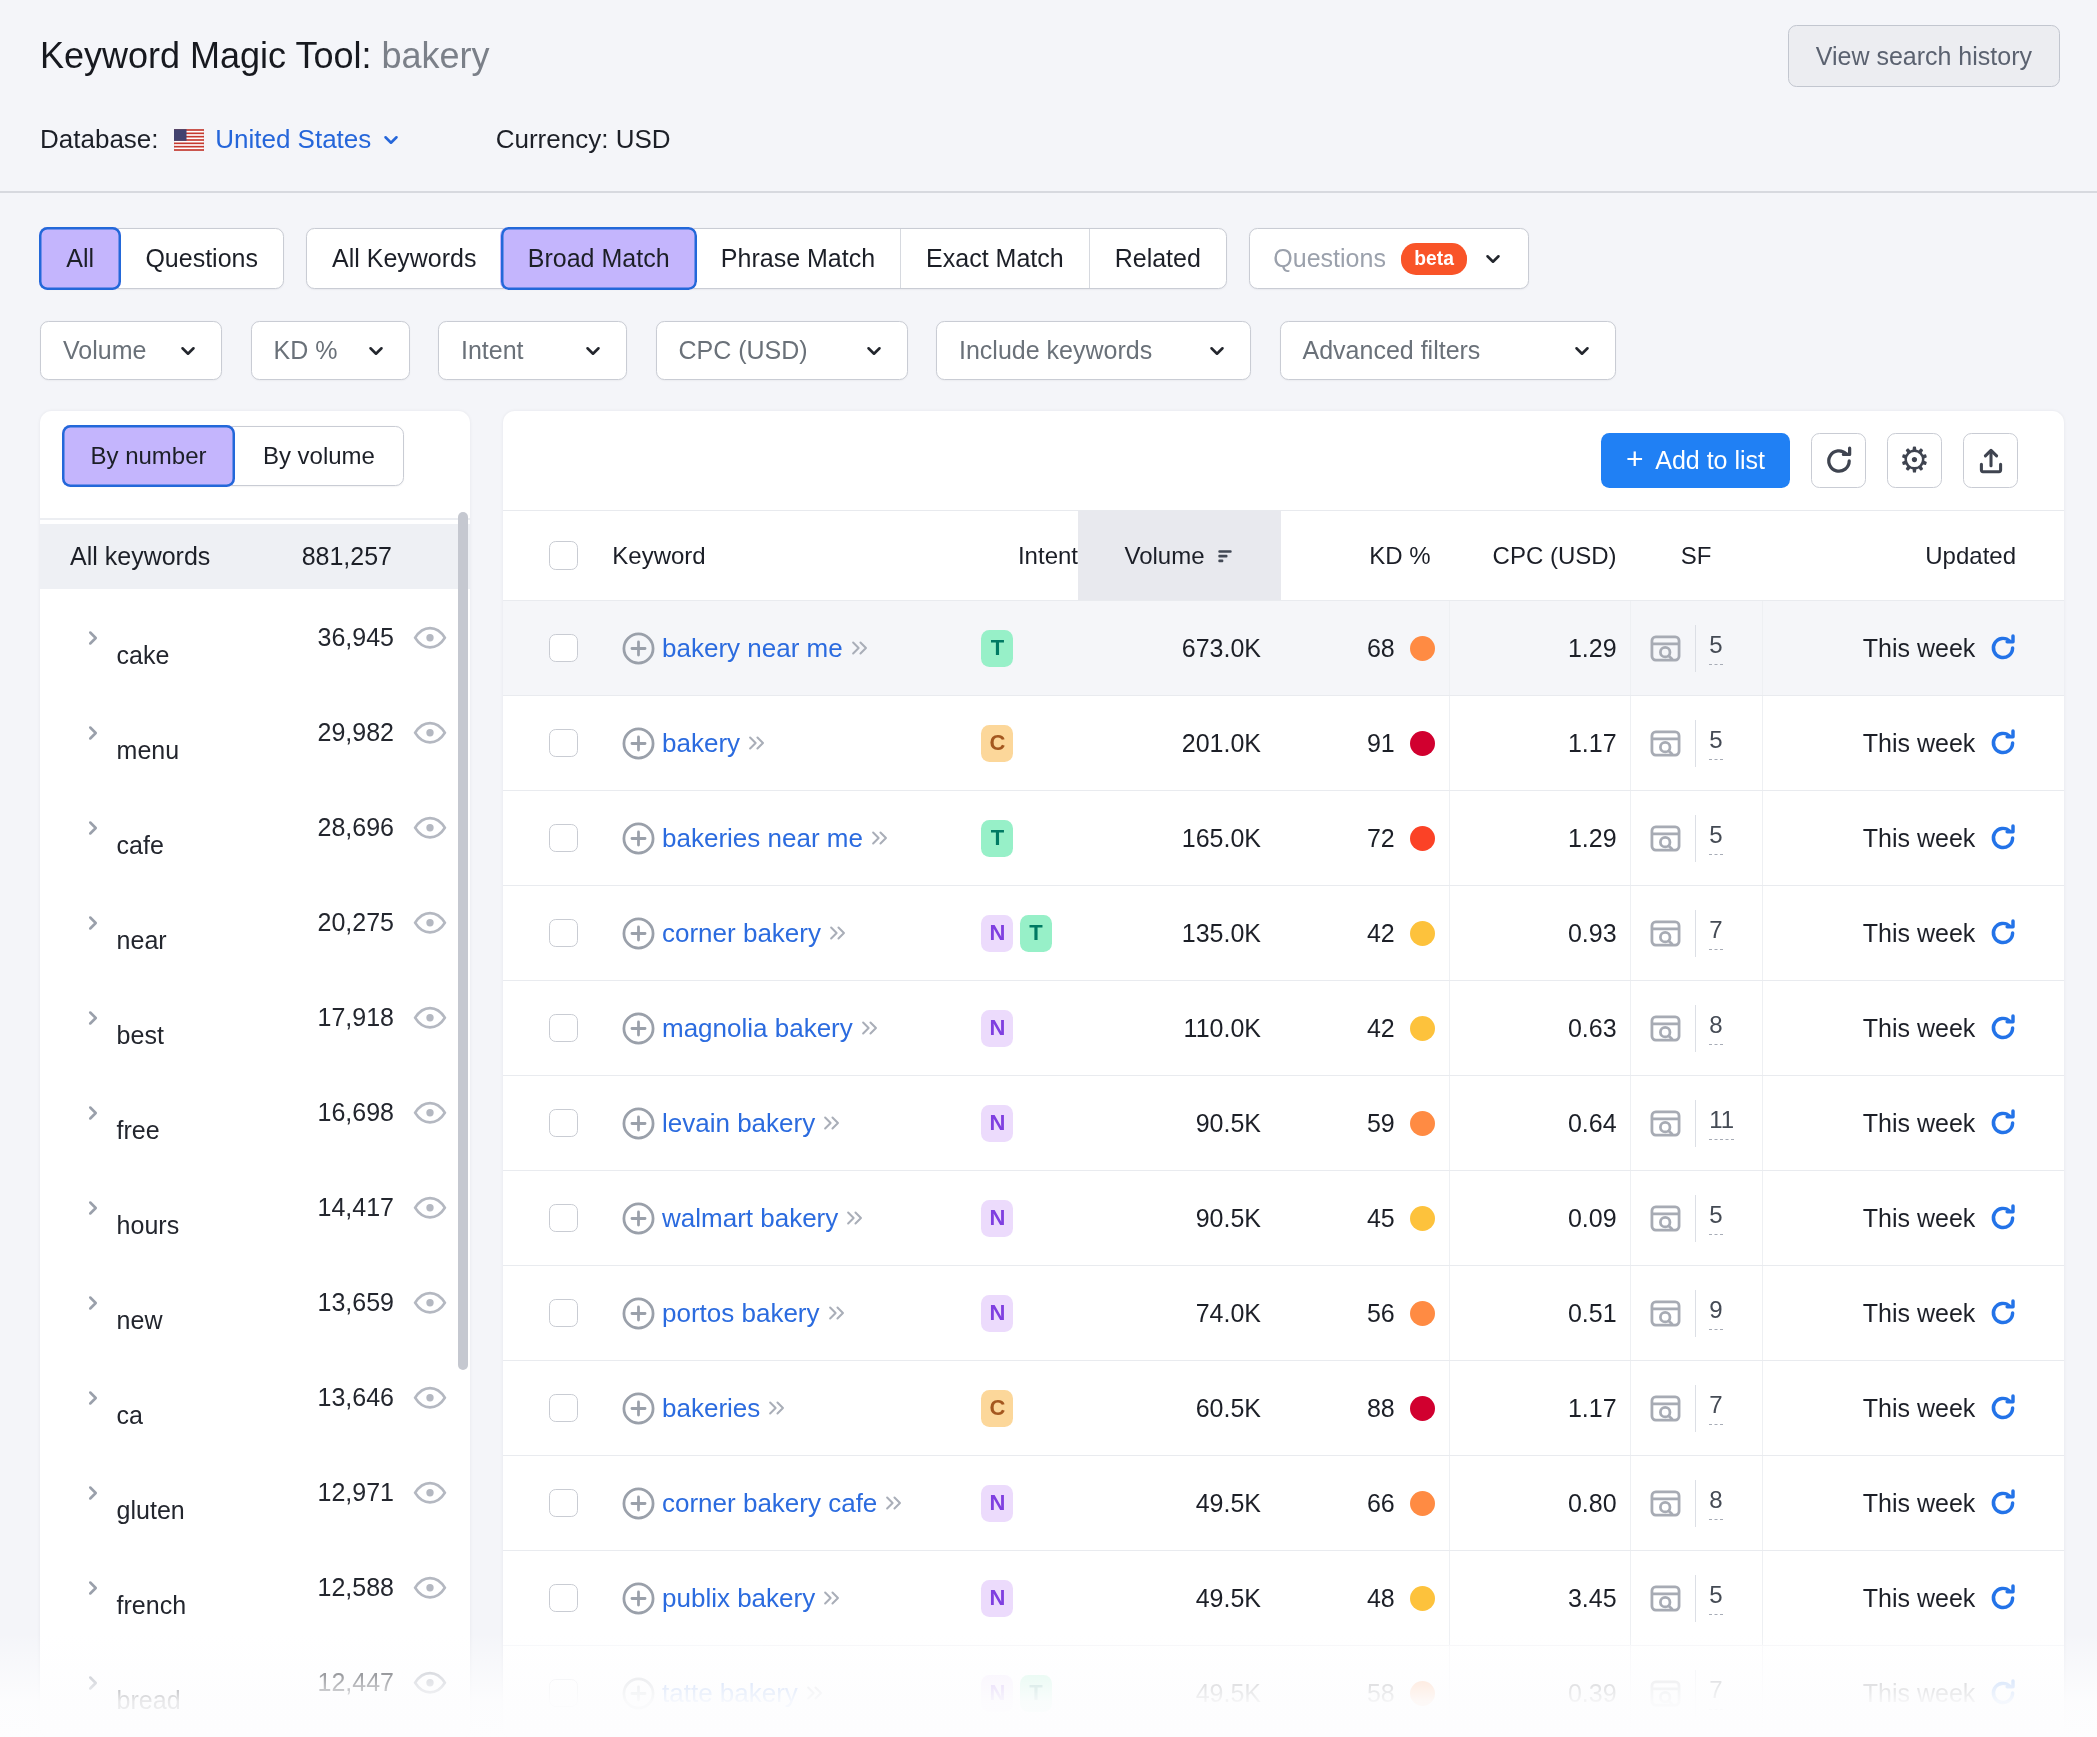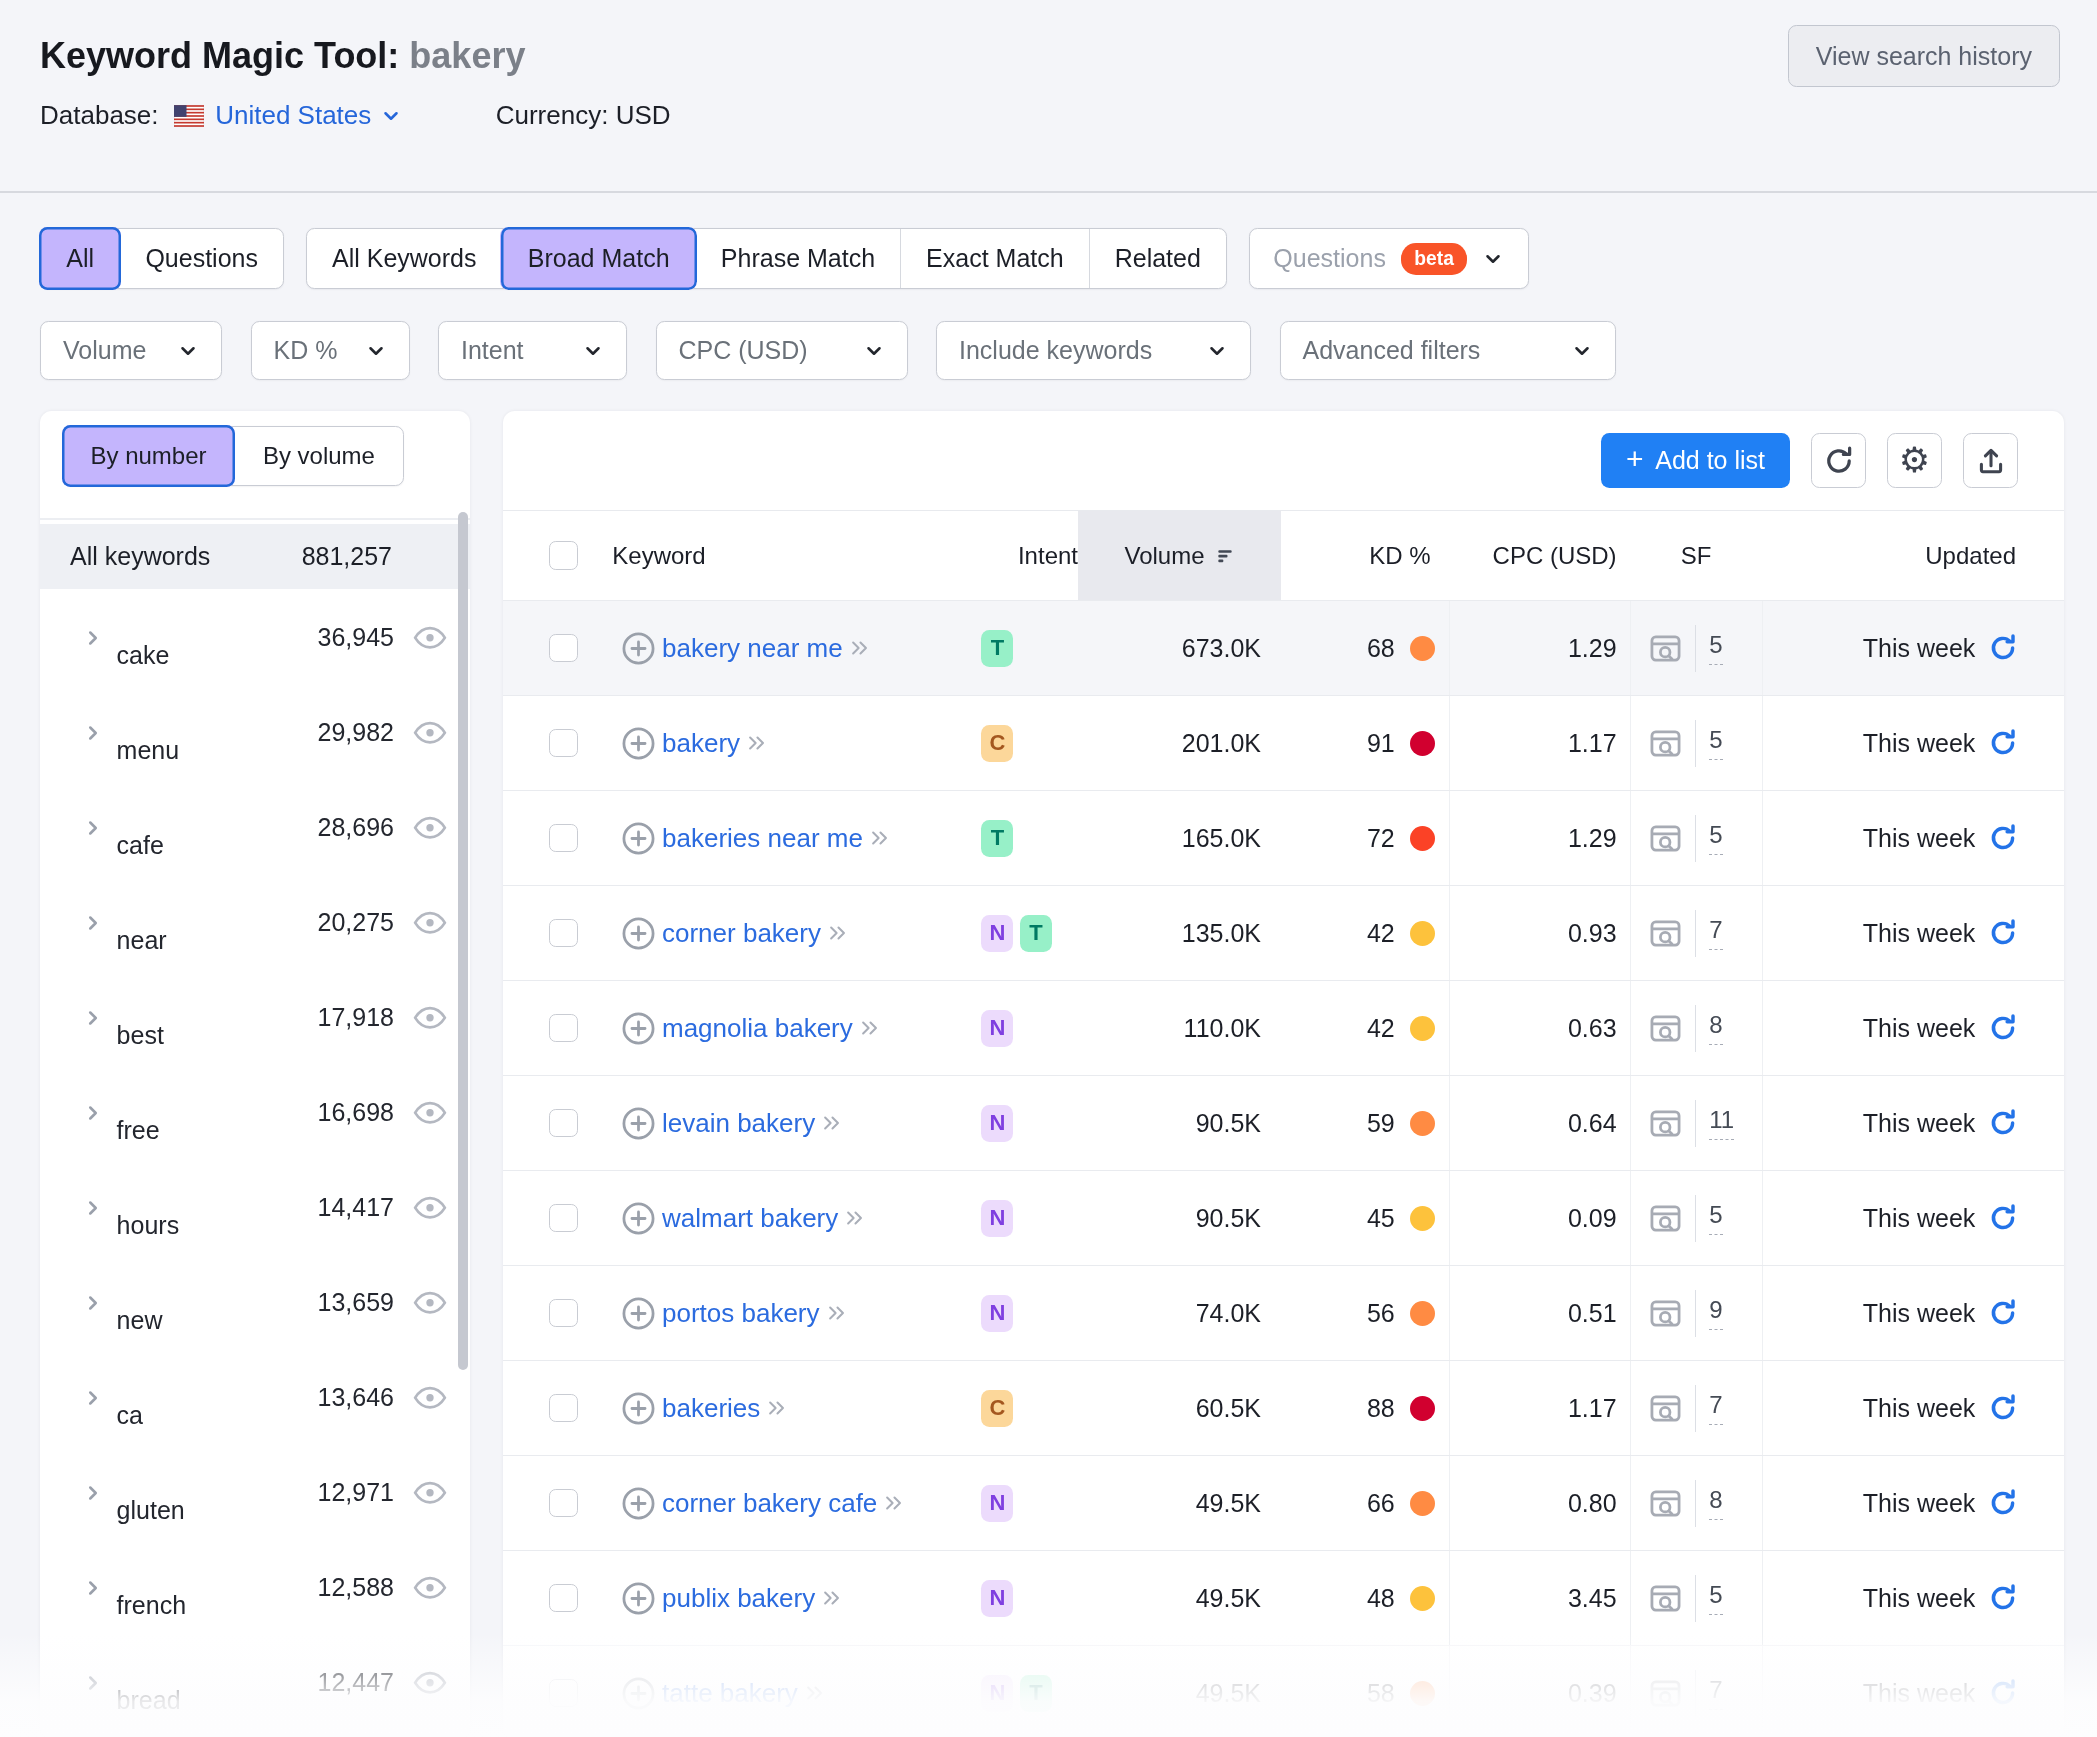--- a/index.html
+++ b/index.html
@@ -3,28 +3,28 @@
 <meta charset="utf-8">
 <style>
   html,body{margin:0;padding:0;}
   body{
     width:2098px;height:1738px;position:relative;overflow:hidden;
     background:#f4f5f9;
     font-family:"Liberation Sans","DejaVu Sans",sans-serif;
     color:#1c1f27;
   }
   
-  .page-title{position:absolute;left:40px;top:35px;font-size:36px;font-weight:700;color:#17191f;}
+  .page-title{position:absolute;left:40px;top:35px;font-size:36px;font-weight:400;color:#17191f;}
   .page-title .query{color:#7b8089;margin-left:10px;}
   .view-history{
     position:absolute;right:38px;top:25px;height:62px;display:flex;align-items:center;
     padding:0 27px;background:#ecedf1;border:1.7px solid #c2c6cf;border-radius:8.4px;
     font-size:25px;color:#5b6270;cursor:pointer;
   }
-  .db-row{position:absolute;left:40px;top:100px;display:flex;align-items:center;font-size:26px;color:#1c1f27;}
+  .db-row{position:absolute;left:40px;top:124px;display:flex;align-items:center;font-size:26px;color:#1c1f27;}
   .db-row .flag{margin:0 11.7px 0 15px;display:flex;}
   .db-link{color:#2566da;display:flex;align-items:center;cursor:pointer;}
   .db-link .chev{margin-left:8.4px;color:#2566da;display:flex;}
   .currency{margin-left:94px;}
   .top-divider{position:absolute;left:0;top:191px;width:2098px;height:1.7px;background:#d7d9df;}
 
   
   .tabs-row{position:absolute;left:40px;top:228px;display:flex;gap:22px;}
   .seg{display:inline-flex;background:#fff;border:1.7px solid #c9ccd4;border-radius:8.4px;height:59px;
        align-items:stretch;box-shadow:0 0.8px 1.7px rgba(25,28,35,.05);}

